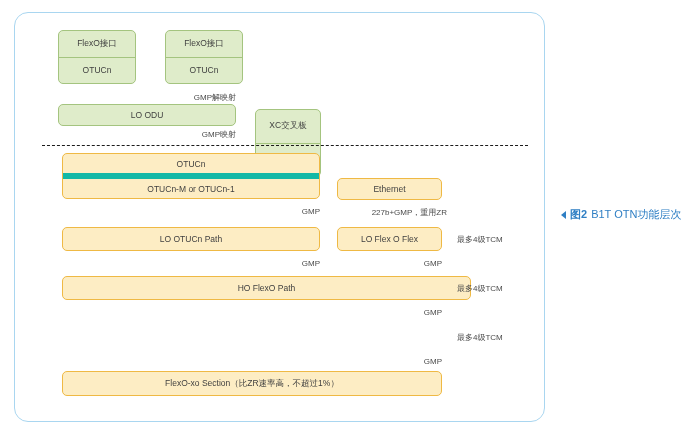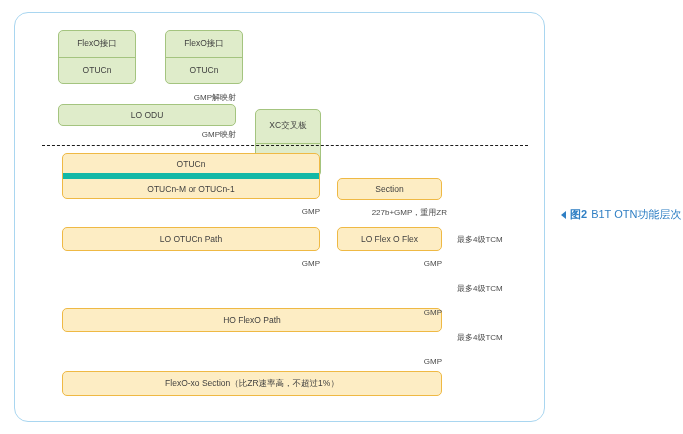--- a/index.html
+++ b/index.html
@@ -126,37 +126,37 @@
 
   <div class="label center" style="left:58px; top:129px; width:178px;">GMP映射</div>
 
   <div class="dashed" style="left:42px; top:145px; width:486px;"></div>
 
   <div class="stack orange" style="left:62px; top:153px; width:258px; height:46px;">
     <div class="cell">OTUCn</div>
     <div class="cell">OTUCn-M or OTUCn-1</div>
   </div>
 
-  <div class="box orange" style="left:337px; top:178px; width:105px; height:22px;">Section</div>
+  <div class="box orange" style="left:337px; top:178px; width:105px; height:22px;">Ethernet</div>
 
   <div class="label center" style="left:62px; top:207px; width:258px;">GMP</div>
 
   <div class="label center" style="left:332px; top:207px; width:115px;">227b+GMP，重用ZR</div>
 
   <div class="box orange" style="left:62px; top:227px; width:258px; height:24px;">LO OTUCn Path</div>
 
   <div class="box orange" style="left:337px; top:227px; width:105px; height:24px;">LO Flex O Flex</div>
 
   <div class="label" style="left:457px; top:234px;">最多4级TCM</div>
 
   <div class="label center" style="left:62px; top:259px; width:258px;">GMP</div>
 
   <div class="label center" style="left:337px; top:259px; width:105px;">GMP</div>
 
-  <div class="box orange" style="left:62px; top:276px; width:380px; height:24px;margin-top:32px;">HO FlexO Path</div>
+  <div class="box orange" style="left:62px; top:276px; width:409px; height:24px;">HO FlexO Path</div>
 
   <div class="label" style="left:457px; top:283px;">最多4级TCM</div>
 
   <div class="label center" style="left:62px; top:308px; width:380px;">GMP</div>
 
 
   <div class="label" style="left:457px; top:332px;">最多4级TCM</div>
 
   <div class="label center" style="left:62px; top:357px; width:380px;">GMP</div>
 

